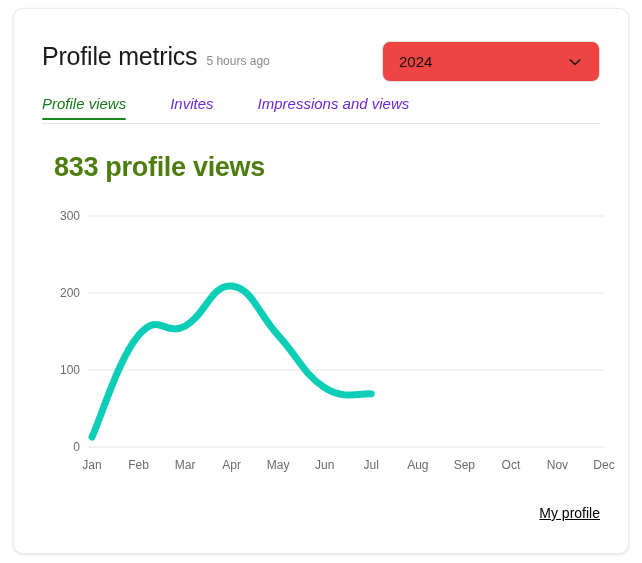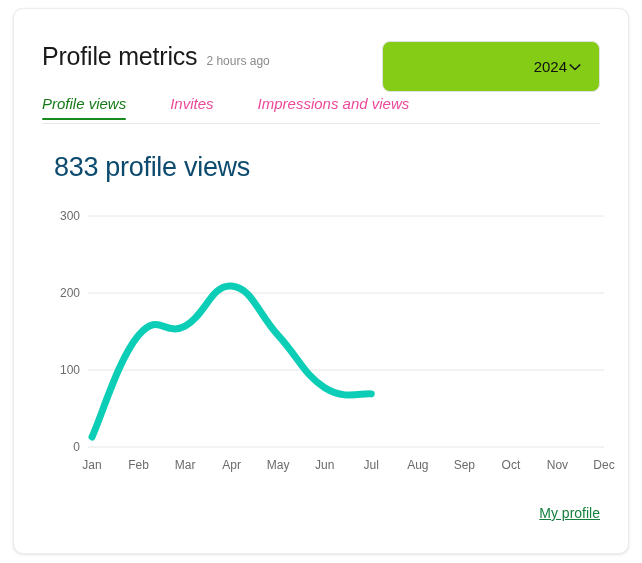--- a/index.html
+++ b/index.html
@@ -10,21 +10,20 @@
     height: 563px;
     background: #ffffff;
     font-family: "Liberation Sans", sans-serif;
   }
   #app {
     position: relative;
     width: 642px;
     height: 563px;
     background: #ffffff;
     overflow: hidden;
-    text-align: right;
   }
   .card {
     position: absolute;
     left: 13px;
     top: 8px;
     width: 616px;
     height: 546px;
     background: #ffffff;
     border: 1px solid #ececec;
     border-radius: 10px;
@@ -62,24 +61,24 @@
   .timestamp {
     font-size: 12px;
     color: #8a8a8a;
     line-height: 14px;
   }
   .year-select {
     position: absolute;
     right: 0;
     top: 0;
     width: 218px;
-    height: 51px;
+    height: 41px;
     border: 1px solid #e0e0e0;
     border-radius: 8px;
-    background: #84cc16;
+    background: #ef4444;
     display: flex;
     align-items: center;
     padding: 0 16px;
     cursor: pointer;
   }
   .year-select .year-value {
     font-size: 15px;
     color: #111111;
     flex: 1;
   }
@@ -96,21 +95,21 @@
     top: 86px;
     right: 28px;
     height: 30px;
     display: flex;
     align-items: flex-start;
     font-style: italic;
   }
   .tab {
     position: relative;
     font-size: 15px;
-    color: #ec4899;
+    color: #6d28d9;
     padding: 0 0 8px 0;
     margin-right: 44px;
     cursor: pointer;
     white-space: nowrap;
   }
   .tab.active { color: #157a17; }
   .tab.active::after {
     content: "";
     position: absolute;
     left: 0;
@@ -128,57 +127,57 @@
     height: 1px;
     background: #e7e7e7;
   }
 
   
   .metric {
     position: absolute;
     left: 40px;
     top: 143px;
     font-size: 27px;
-    font-weight: 400;
-    color: #0c4a6e;
+    font-weight: 700;
+    color: #4d7c0f;
     letter-spacing: -0.3px;
   }
 
   
   .chart {
     position: absolute;
     left: 0;
     top: 185px;
     width: 616px;
     height: 290px;
   }
   .chart svg { display: block; }
   .footer {
     position: absolute;
     right: 28px;
     top: 495px;
   }
   .profile-link {
     font-size: 14px;
-    color: #15803d;
+    color: #000000;
     text-decoration: underline;
     cursor: pointer;
   }
 </style>
 </head>
 <body>
 
 <div id="app">
   <div class="card">
     <div class="card-inner">
 
       <div class="header-row">
         <div class="title-wrap">
           <span class="page-title">Profile metrics</span>
-          <span class="timestamp">2 hours ago</span>
+          <span class="timestamp">5 hours ago</span>
         </div>
 
         <div class="year-select">
           <span class="year-value">2024</span>
           <span>
             <svg class="chev" viewBox="0 0 16 16" fill="none">
               <path d="M3.2 5.9 L8 10.5 L12.8 5.9" stroke="#1b1b1b" stroke-width="1.5" stroke-linecap="round" stroke-linejoin="round"></path>
             </svg>
           </span>
         </div>

